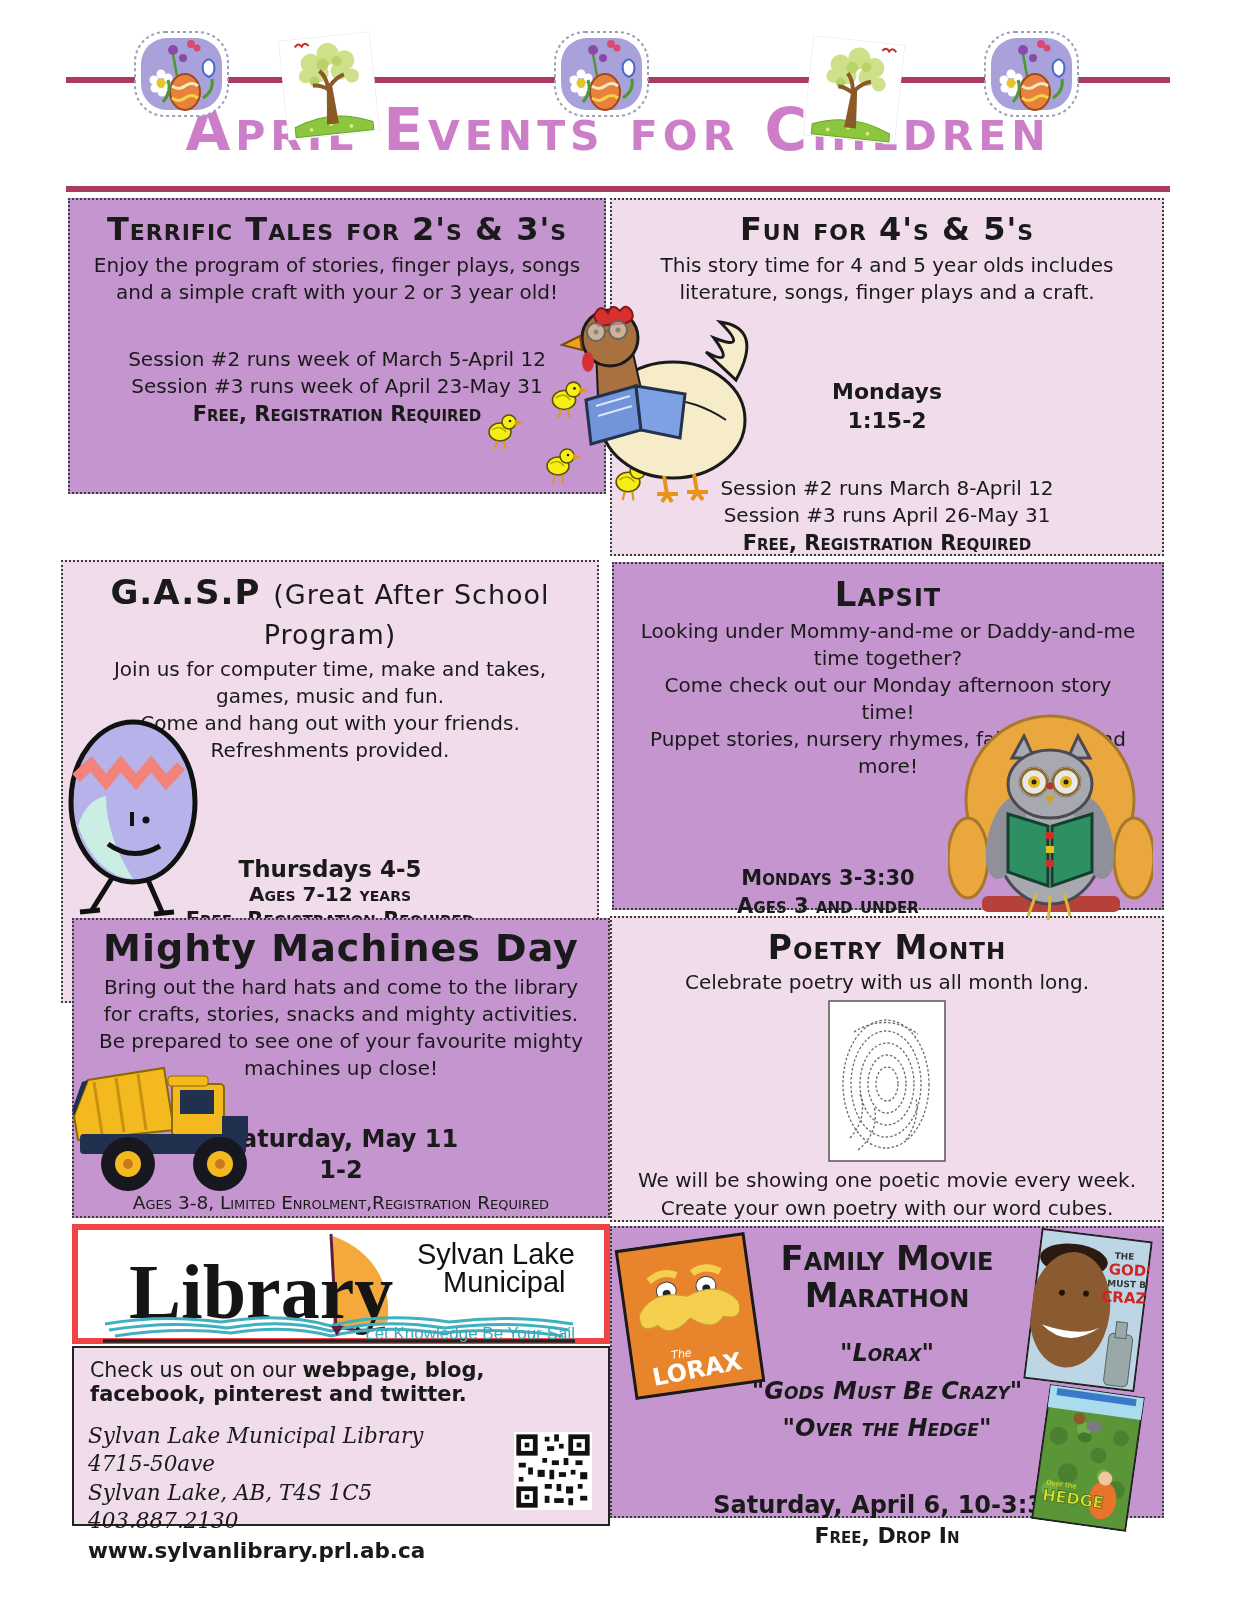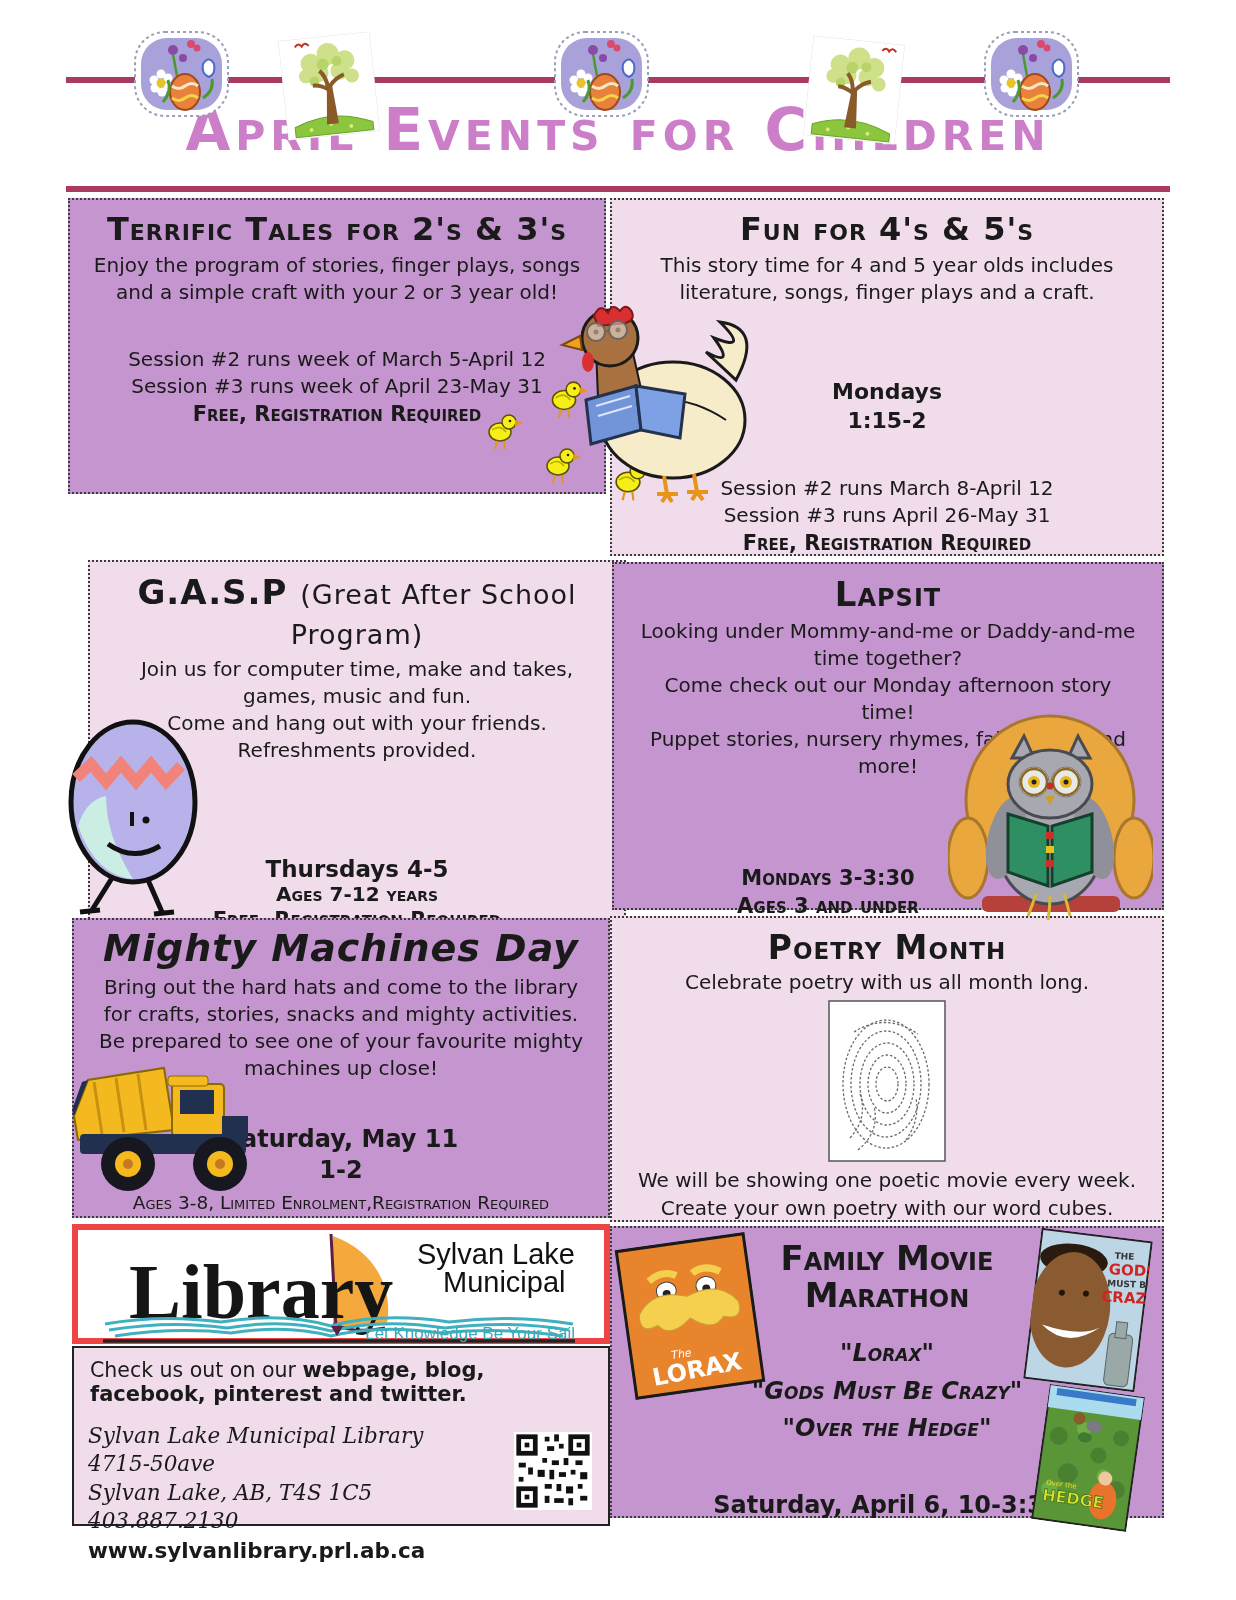--- a/index.html
+++ b/index.html
@@ -7,42 +7,42 @@
         font-family:"DejaVu Sans",sans-serif;color:#1a1a1a;}
   .rule{position:absolute;left:66px;right:66px;height:6px;background:#ab3a62;z-index:1;}
   #rule1{top:77px;} #rule2{top:186px;}
   .deco{position:absolute;z-index:3;}
   .main-title{position:absolute;top:96px;left:0;width:100%;margin:0;text-align:center;
       font-variant:small-caps;font-weight:bold;font-size:58px;letter-spacing:5px;color:#cd7ec8;z-index:2;}
   .box{position:absolute;border:2px dotted #3a3a3a;box-sizing:border-box;text-align:center;}
   .purple{background:#c495cf;} .pink{background:#f1dcec;}
   #box-terrific{left:68px;top:198px;width:538px;height:296px;}
   #box-fun{left:610px;top:198px;width:554px;height:358px;}
-  #box-gasp{left:88px;top:560px;width:538px;height:443px;}
+  #box-gasp{left:61px;top:560px;width:538px;height:443px;}
   #box-lapsit{left:612px;top:562px;width:552px;height:348px;}
   #box-mighty{left:72px;top:918px;width:538px;height:300px;}
   #box-poetry{left:610px;top:916px;width:554px;height:306px;}
   #box-logo{left:72px;top:1224px;width:538px;height:120px;background:#fff;border:6px solid #ef4444;}
   #box-contact{left:72px;top:1346px;width:538px;height:180px;background:#f1dcec;border:2px solid #222;text-align:left;}
   #box-movie{left:610px;top:1226px;width:554px;height:292px;position:absolute;}
   .card-title{font-variant:small-caps;font-weight:bold;font-size:32px;margin:10px 6px 4px;letter-spacing:1px;}
   .body{font-size:20px;line-height:1.35;margin:2px 20px;}
   .sched{font-weight:bold;font-size:22px;line-height:1.3;}
   .sessions{font-size:20px;line-height:1.35;margin-top:0;}
   .free{font-variant:small-caps;font-weight:bold;font-size:21px;margin-top:2px;}
   
   .t-sched{margin-top:48px;} .t-sessions{margin-top:40px;}
   .f-sched{margin-top:72px;} .f-sessions{margin-top:40px;}
   .g-title{font-variant:normal;font-size:34px;}
   .g-title .g-sub{font-weight:normal;font-size:27px;}
   .g-block{margin-top:92px;font-size:23px;font-weight:bold;}
   .g-ages{font-variant:small-caps;font-size:20px;font-weight:bold;}
   .l-block{margin-top:84px;}
   .l-line{font-variant:small-caps;font-weight:bold;font-size:21px;line-height:1.35;}
-  .m-title{font-variant:normal;font-size:38px;margin-top:6px;font-style:italic;}
+  .m-title{font-variant:normal;font-size:38px;margin-top:6px;}
   .m-sched{margin-top:42px;font-size:24px;}
   .m-ages{font-variant:small-caps;font-weight:normal;font-size:18.5px;margin-top:6px;text-align:center;}
   .p-footer{font-size:20px;line-height:1.4;margin:4px 6px;}
   .fingerprint-wrap{margin:4px auto 2px;display:block;}
   .mv-title{font-variant:small-caps;font-weight:bold;font-size:34px;line-height:1.08;margin:12px 120px 0;}
   .mv-list{margin-top:22px;font-style:italic;font-variant:small-caps;font-weight:bold;font-size:24px;line-height:1.55;}
   .mv-sched{margin-top:44px;font-weight:bold;font-size:24px;}
   .mv-free{font-variant:small-caps;font-weight:bold;font-size:22px;margin-top:4px;}
   .poster{position:absolute;}
   #poster-lorax{left:12px;top:12px;transform:rotate(-8deg);}
@@ -358,20 +358,21 @@
     <div class="mv-title">
       <div>Family Movie</div>
       <div>Marathon</div>
     </div>
     <div class="mv-list">
       <div>"Lorax"</div>
       <div>"Gods Must Be Crazy"</div>
       <div>"Over the Hedge"</div>
     </div>
     <div class="mv-sched">Saturday, April 6, 10-3:30</div>
+    <div class="mv-free">Free, Drop In</div>
 
     <svg class="poster" id="poster-lorax" width="132" height="152" viewBox="0 0 132 152">
       <rect x="2" y="2" width="128" height="148" fill="#e8842c" stroke="#1a1a1a" stroke-width="3"></rect>
       <path d="M30 36 Q 45 26 58 34 M74 34 Q 87 26 102 36" stroke="#f4d04e" stroke-width="7" fill="none"></path>
       <ellipse cx="46" cy="48" rx="10" ry="9" fill="#fff" stroke="#444"></ellipse>
         <ellipse cx="86" cy="48" rx="10" ry="9" fill="#fff" stroke="#444"></ellipse>
       <circle cx="46" cy="51" r="4" fill="#222"></circle>
         <circle cx="86" cy="51" r="4" fill="#222"></circle>
       <ellipse cx="66" cy="60" rx="6" ry="4" fill="#c07a3a"></ellipse>
       <path d="M16 68 Q 32 44 66 56 Q 100 44 116 68 Q 119 88 99 81 Q 88 96 66 78 Q 44 96 33 81 Q 13 88 16 68 Z" fill="#f4d04e" stroke="#caa032"></path>

